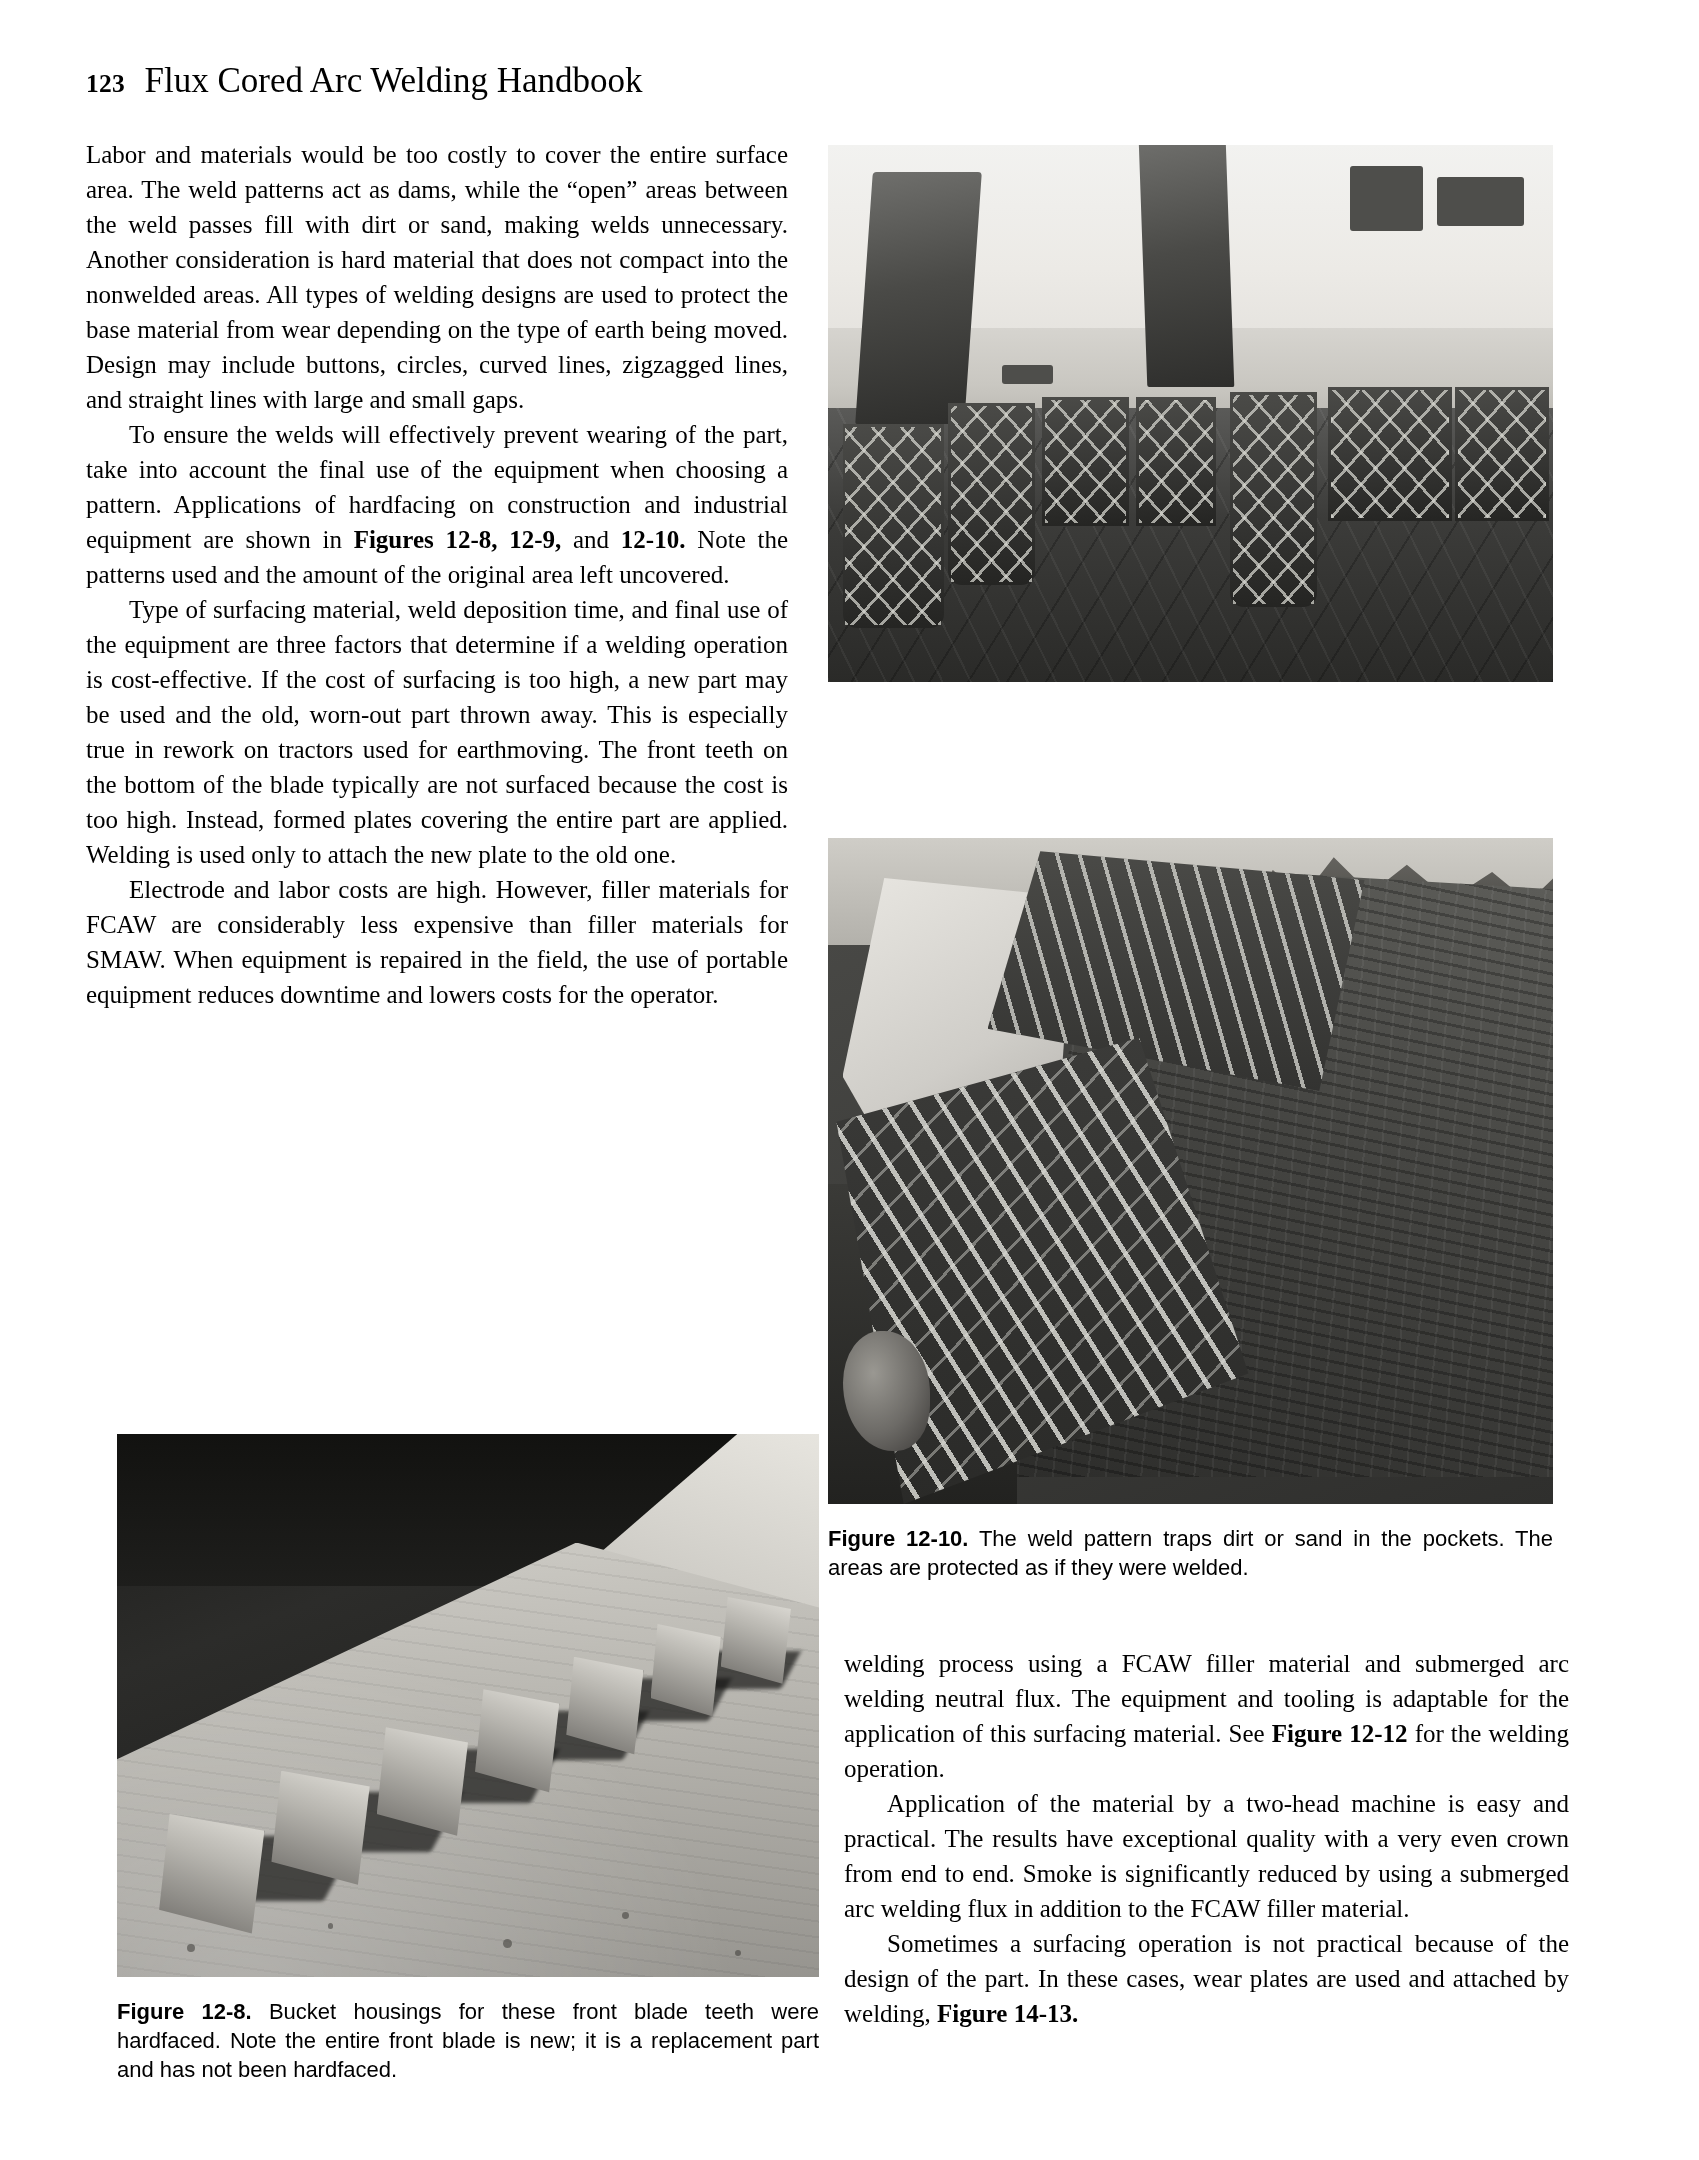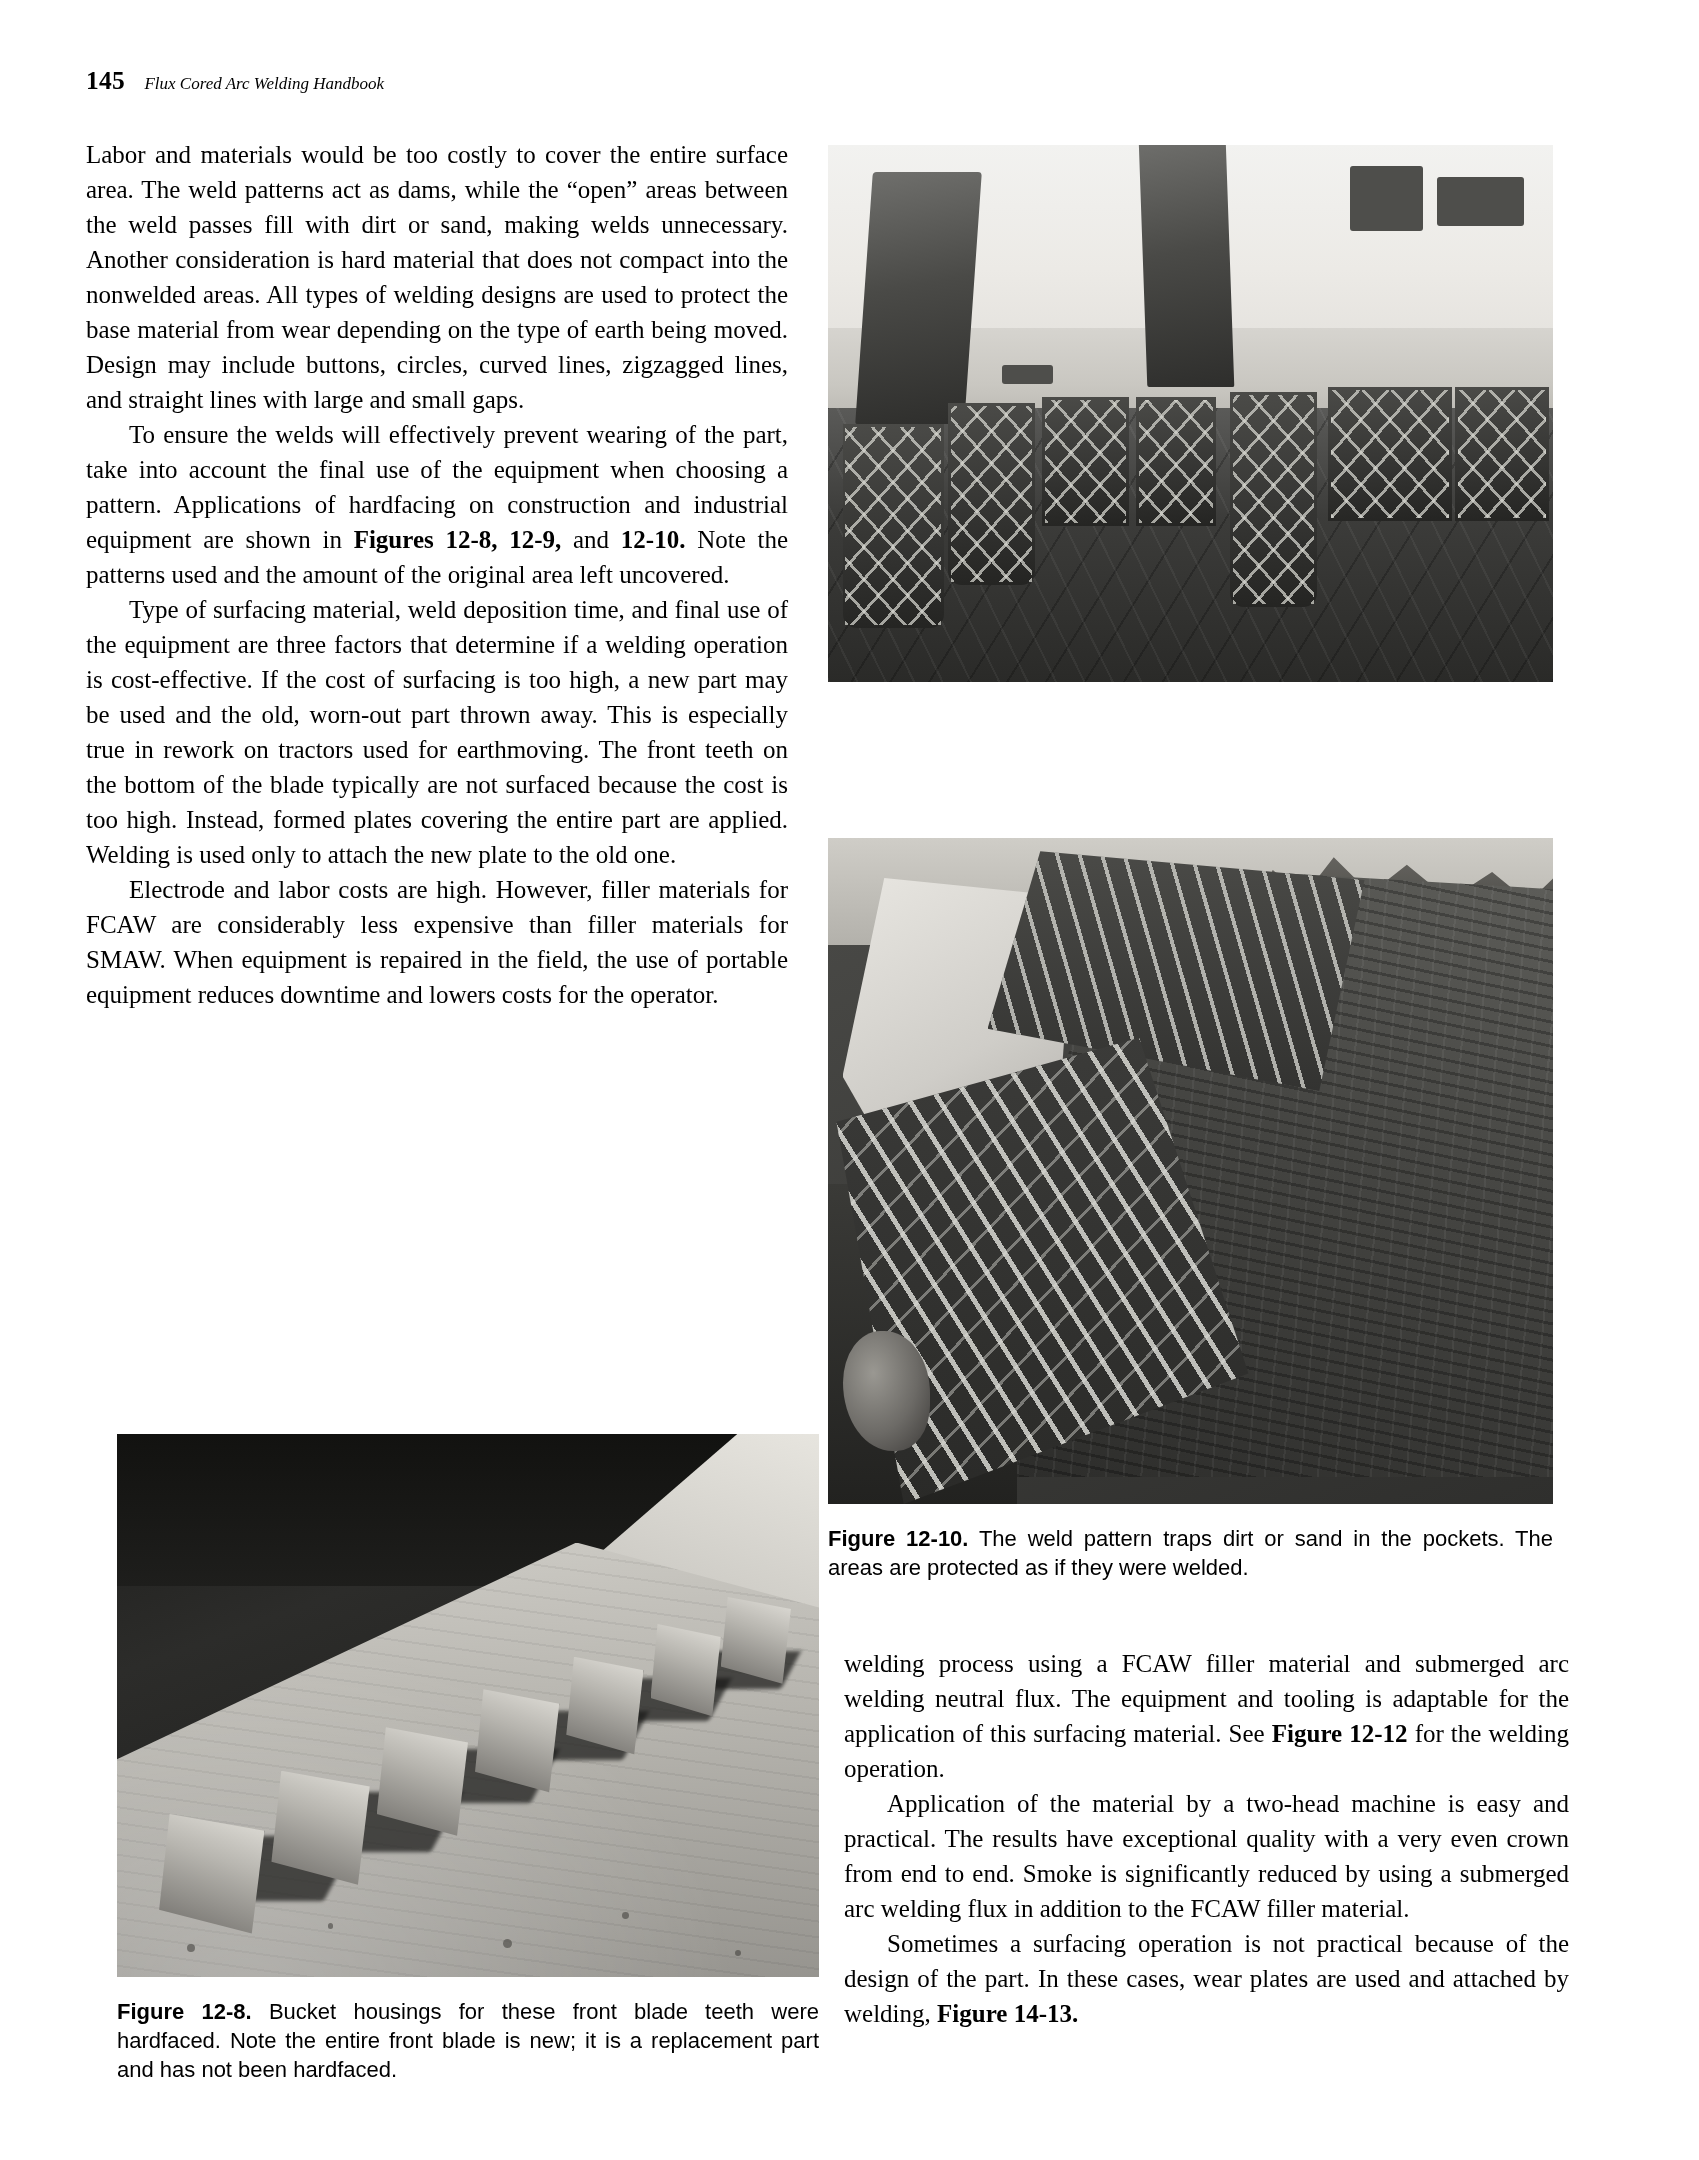--- a/index.html
+++ b/index.html
@@ -33,22 +33,21 @@
     height: 39px;
     line-height: 39px;
     white-space: nowrap;
   }
   .running-head .folio {
     font-weight: bold;
     font-size: 25.5px;
     letter-spacing: 0.2px;
   }
   .running-head .book-title {
-    font-style: italic;
-    font-size: 17px;
+    font-size: 35px;
     margin-left: 19.6px;
   }
 
   
   .col-left-top {
     position: absolute;
     left: 86px;
     top: 137px;
     width: 702px;
   }
@@ -248,21 +247,21 @@
     background: linear-gradient(200deg,#e8e6e0 0%,#c3c1bb 100%);
     clip-path: polygon(0% 100%, 66% 0%, 100% 0%, 100% 100%);
   }
 </style>
 </head>
 <body>
 
 <div class="page">
 
   <div class="running-head">
-    <span class="folio">145</span><span class="book-title">Flux Cored Arc Welding Handbook</span>
+    <span class="folio">123</span><span class="book-title">Flux Cored Arc Welding Handbook</span>
   </div>
 
   <div class="col-left-top">
 
     <p class="body-text">Labor and materials would be too costly to cover the entire surface area. The weld patterns act as dams, while the “open” areas between the weld passes fill with dirt or sand, making welds unnecessary. Another consideration is hard material that does not compact into the nonwelded areas. All types of welding designs are used to protect the base material from wear depending on the type of earth being moved. Design may include buttons, circles, curved lines, zigzagged lines, and straight lines with large and small gaps.</p>
 
     <p class="body-text indent"><span>To ensure the welds will effectively prevent wearing of the part, take into account the final use of the equipment when choosing a pattern. Applications of hardfacing on construction and industrial equipment are shown in </span><b>Figures 12-8, 12-9,</b><span> and </span><b>12-10.</b><span> Note the patterns used and the amount of the original area left uncovered.</span></p>
 
     <p class="body-text indent">Type of surfacing material, weld deposition time, and final use of the equipment are three factors that determine if a welding operation is cost-effective. If the cost of surfacing is too high, a new part may be used and the old, worn-out part thrown away. This is especially true in rework on tractors used for earthmoving. The front teeth on the bottom of the blade typically are not surfaced because the cost is too high. Instead, formed plates covering the entire part are applied. Welding is used only to attach the new plate to the old one.</p>
 

